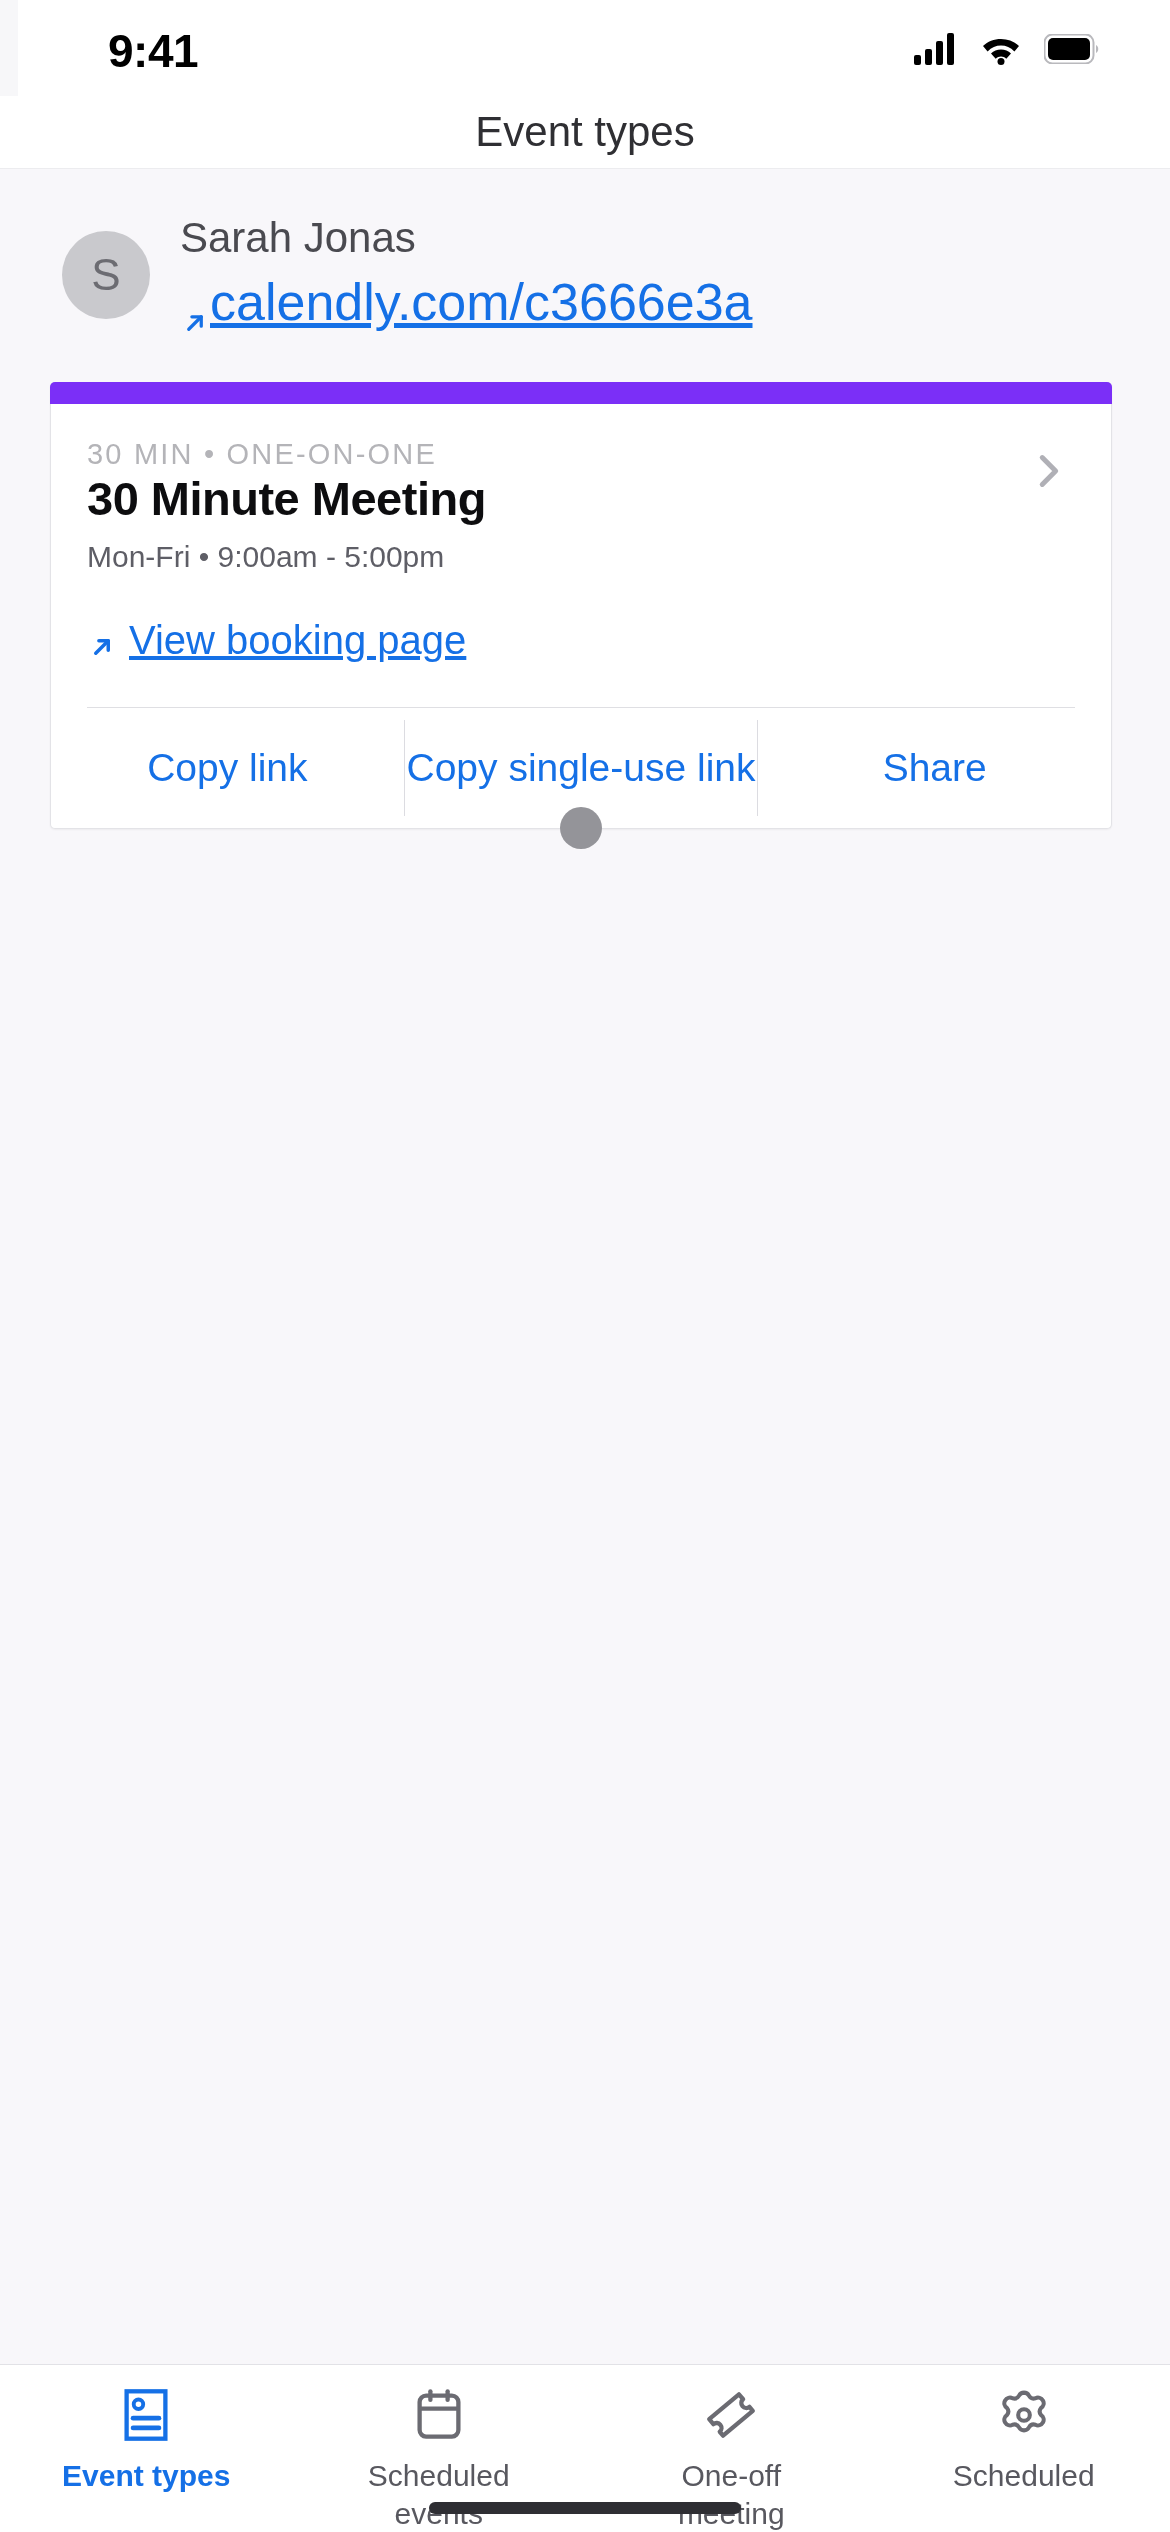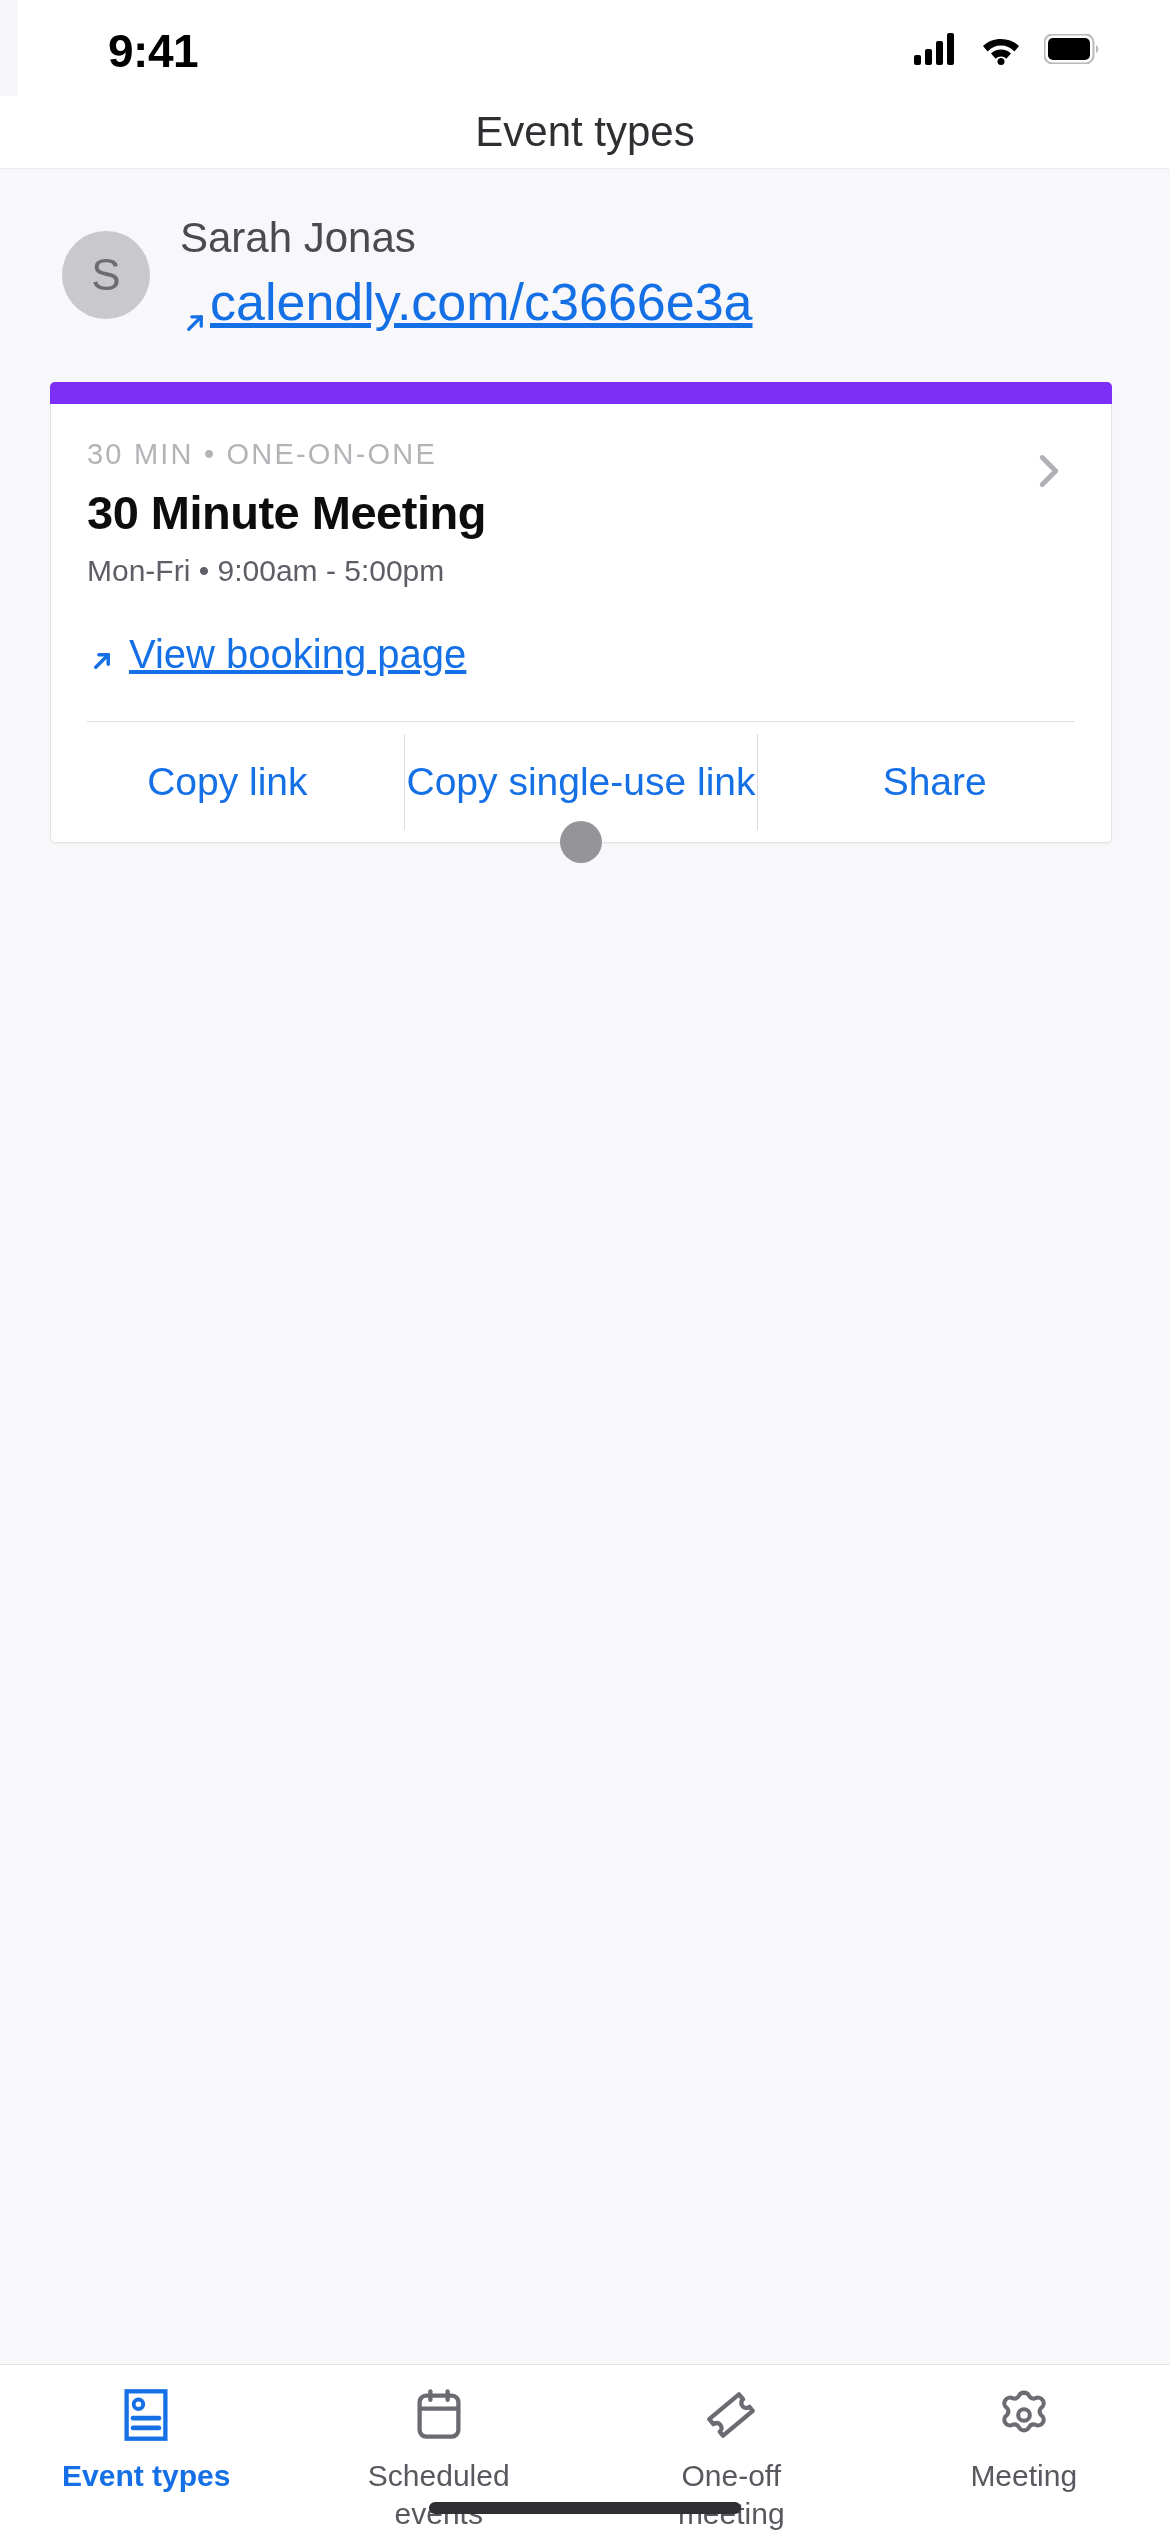--- a/index.html
+++ b/index.html
@@ -68,21 +68,21 @@
     border-radius:5px 5px 0 0;
     margin:0 -1px;
   }
   .card-body { padding:34px 40px 6px 36px; position:relative; }
   .card-meta {
     font-size:29px; font-weight:400; color:#b4b4b8;
     letter-spacing:2.2px; text-transform:uppercase;
   }
   .card-title {
     font-size:47px; font-weight:700; color:#0d0d0f;
-    margin-top:14px; letter-spacing:-0.5px;
+    letter-spacing:-0.5px;
   }
   .card-sched { font-size:30px; color:#5e5e66; margin-top:14px; }
   .card-chevron {
     position:absolute; right:40px; top:44px;
     width:46px; height:46px;
   }
   .card-booking {
     display:flex; align-items:center; gap:12px;
     font-size:40px; color:#1570e6;
     padding:44px 0 38px 0;
@@ -255,19 +255,19 @@
       <span class="tab-label">One-off meeting</span>
     </button>
 
     <button class="tab">
       <span class="tab-icon">
         <svg width="54" height="56" viewBox="0 0 24 26">
           <path d="M12 2.6 a2.6 2.6 0 0 1 2.3 1.4 2.6 2.6 0 0 0 3 1.25 2.6 2.6 0 0 1 2.6 4.5 2.6 2.6 0 0 0 0 3.25 2.6 2.6 0 0 1-2.6 4.5 2.6 2.6 0 0 0-3 1.25 2.6 2.6 0 0 1-4.6 0 2.6 2.6 0 0 0-3-1.25 2.6 2.6 0 0 1-2.6-4.5 2.6 2.6 0 0 0 0-3.25 2.6 2.6 0 0 1 2.6-4.5 2.6 2.6 0 0 0 3-1.25 A2.6 2.6 0 0 1 12 2.6 Z" fill="none" stroke="#6b6b72" stroke-width="1.9" stroke-linejoin="round"></path>
           <circle cx="12" cy="13" r="2.7" fill="none" stroke="#6b6b72" stroke-width="1.9"></circle>
         </svg>
       </span>
-      <span class="tab-label">Meeting</span>
+      <span class="tab-label">Scheduled</span>
     </button>
 
     <div class="home-indicator"></div>
   </div>
 
 </div>
 
 </body></html>

